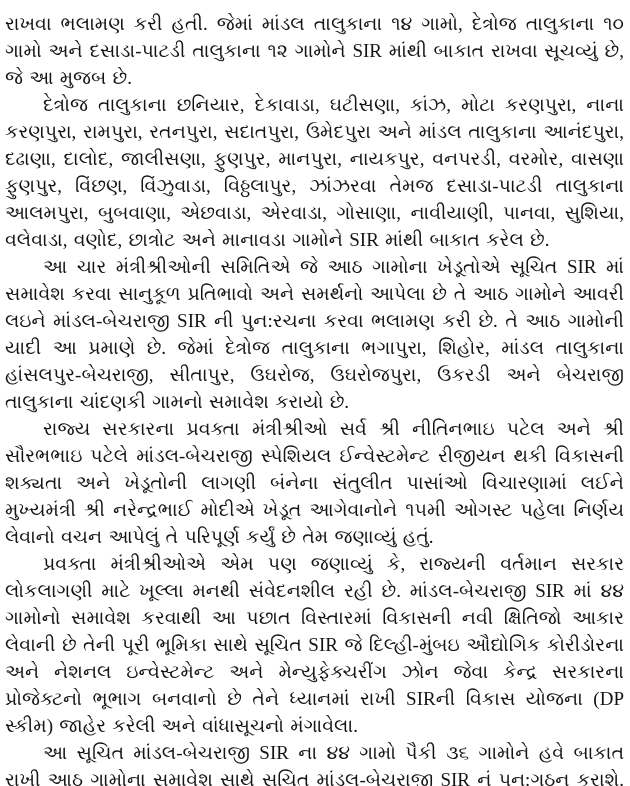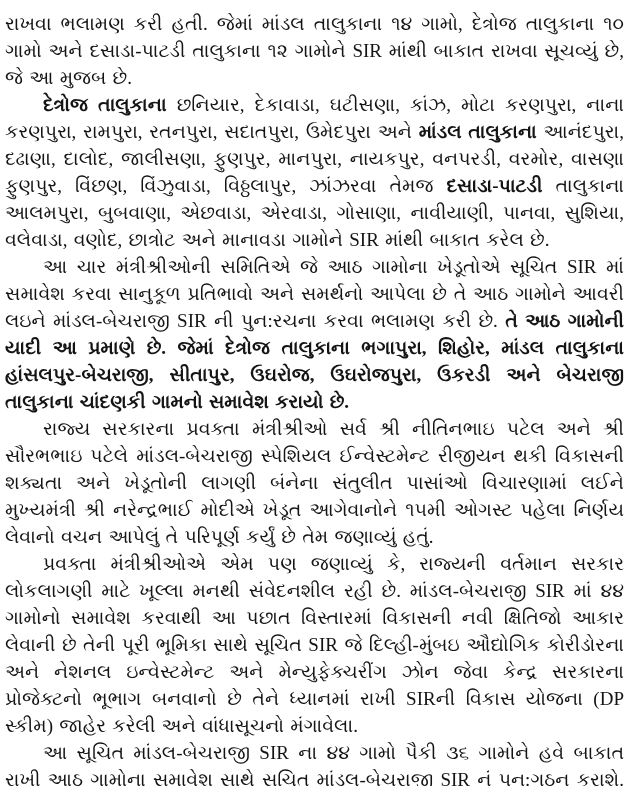--- a/index.html
+++ b/index.html
@@ -27,21 +27,21 @@
     line-height: 27px;
     text-align: justify;
     text-indent: 38px;
     word-spacing: 1.5px;
     color: #141414;
   }
   .doc-page p.no-indent {
     text-indent: 0;
   }
   .doc-page span.bold {
-    font-weight: bold;
+    font-weight: normal;
   }
 </style>
 </head>
 <body>
 
 <div class="doc-page">
   <p class="no-indent"><span>રાખવા ભલામણ કરી હતી. જેમાં માંડલ તાલુકાના ૧૪ ગામો, દેત્રોજ તાલુકાના ૧૦ ગામો અને દસાડા-પાટડી તાલુકાના ૧૨ ગામોને SIR માંથી બાકાત રાખવા સૂચવ્યું છે, જે આ મુજબ છે.</span></p>
   <p><span class="bold">દેત્રોજ તાલુકાના </span><span>છનિયાર, દેકાવાડા, ઘટીસણા, કાંઝ, મોટા કરણપુરા, નાના કરણપુરા, રામપુરા, રતનપુરા, સદાતપુરા, ઉમેદપુરા અને </span><span class="bold">માંડલ તાલુકાના </span><span>આનંદપુરા, દઢાણા, દાલોદ, જાલીસણા, ફુણપુર, માનપુરા, નાયકપુર, વનપરડી, વરમોર, વાસણા ફુણપુર, વિંછણ, વિંઝુવાડા, વિઠ્ઠલાપુર, ઝાંઝરવા તેમજ </span><span class="bold">દસાડા-પાટડી </span><span>તાલુકાના આલમપુરા, બુબવાણા, એછવાડા, એરવાડા, ગોસાણા, નાવીયાણી, પાનવા, સુશિયા, વલેવાડા, વણોદ, છાત્રોટ અને માનાવડા ગામોને SIR માંથી બાકાત કરેલ છે.</span></p>
   <p><span>આ ચાર મંત્રીશ્રીઓની સમિતિએ જે આઠ ગામોના ખેડૂતોએ સૂચિત SIR માં સમાવેશ કરવા સાનુકૂળ પ્રતિભાવો અને સમર્થનો આપેલા છે તે આઠ ગામોને આવરી લઇને માંડલ-બેચરાજી SIR ની પુન:રચના કરવા ભલામણ કરી છે. </span><span class="bold">તે આઠ ગામોની યાદી આ પ્રમાણે છે. જેમાં દેત્રોજ તાલુકાના ભગાપુરા, શિહોર, માંડલ તાલુકાના હાંસલપુર-બેચરાજી, સીતાપુર, ઉઘરોજ, ઉઘરોજપુરા, ઉકરડી અને બેચરાજી તાલુકાના ચાંદણકી ગામનો સમાવેશ કરાયો છે.</span></p>
   <p><span>રાજ્ય સરકારના પ્રવક્તા મંત્રીશ્રીઓ સર્વ શ્રી નીતિનભાઇ પટેલ અને શ્રી સૌરભભાઇ પટેલે માંડલ-બેચરાજી સ્પેશિયલ ઈન્વેસ્ટમેન્ટ રીજીયન થકી વિકાસની શક્યતા અને ખેડૂતોની લાગણી બંનેના સંતુલીત પાસાંઓ વિચારણામાં લઈને મુખ્યમંત્રી શ્રી નરેન્દ્રભાઈ મોદીએ ખેડૂત આગેવાનોને ૧૫મી ઓગસ્ટ પહેલા નિર્ણય લેવાનો વચન આપેલું તે પરિપૂર્ણ કર્યું છે તેમ જણાવ્યું હતું.</span></p>

